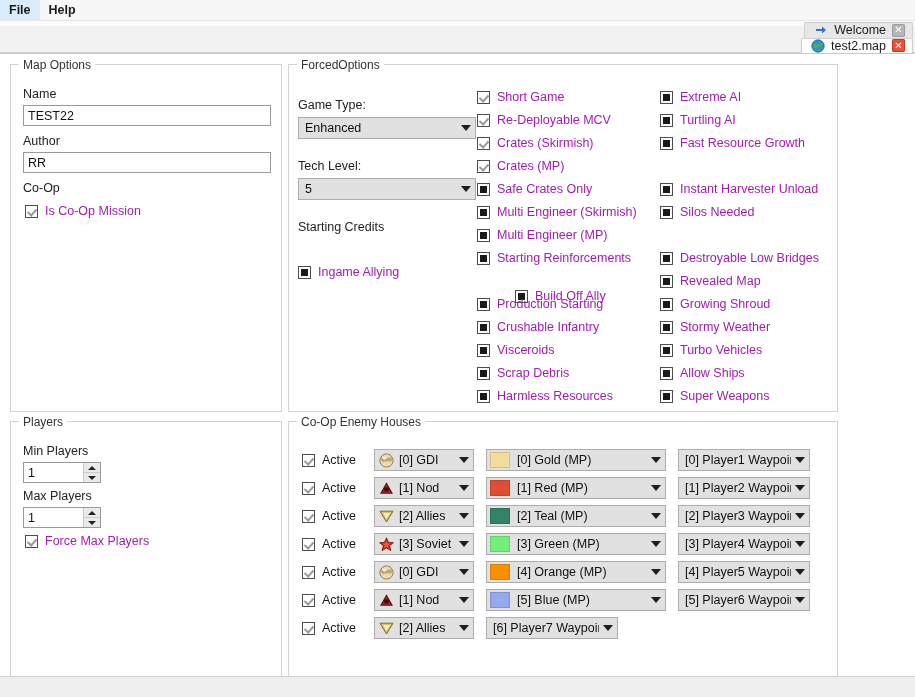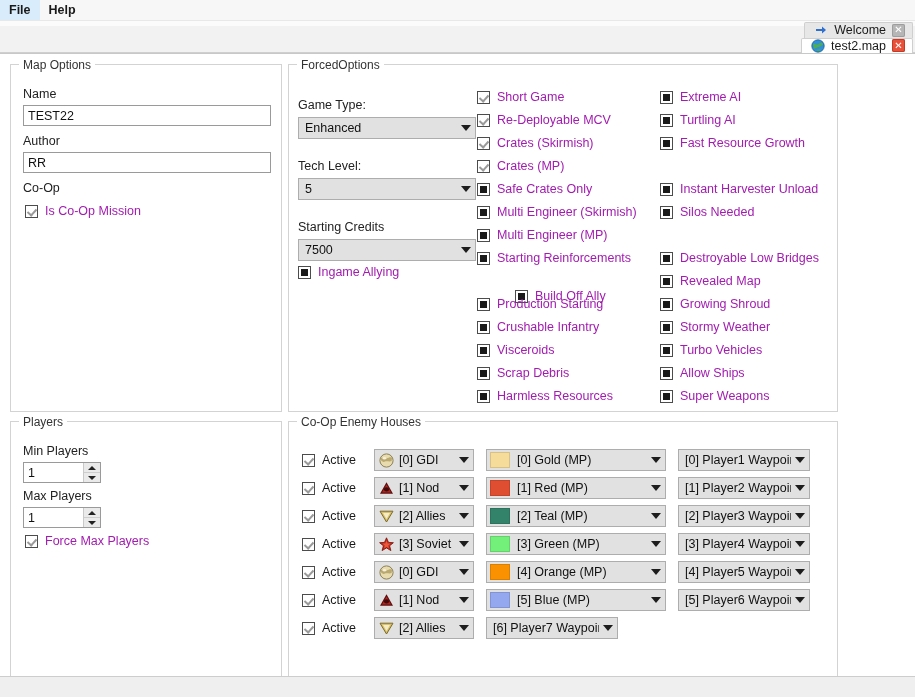--- a/index.html
+++ b/index.html
@@ -326,24 +326,20 @@
       <span class="arrow"></span>
     </div>
 
     <div style="position:absolute; left:9px; top:94px;" class="fld-label">Tech Level:</div>
     <div class="combo" style="position:absolute; left:9px; top:113px; width:178px;">
       <span class="ctext">5</span>
       <span class="arrow"></span>
     </div>
 
     <div style="position:absolute; left:9px; top:155px;" class="fld-label">Starting Credits</div>
-    <div class="combo" style="position:absolute; left:9px; top:174px; width:178px;">
-      <span class="ctext">7500</span>
-      <span class="arrow"></span>
-    </div>
 
     <div class="cb-row" style="position:absolute; left:9px; top:200px;">
       <span class="cbox indet"></span>
       <span>Ingame Allying</span>
     </div>
 
     <div id="fo-mid" style="position:absolute; left:188px; top:25px;">
         <div class="cb-row" style="position: absolute; left: 0px; top: 0px;">
           <span class="cbox checked"></span>
           <span>Short Game</span>

